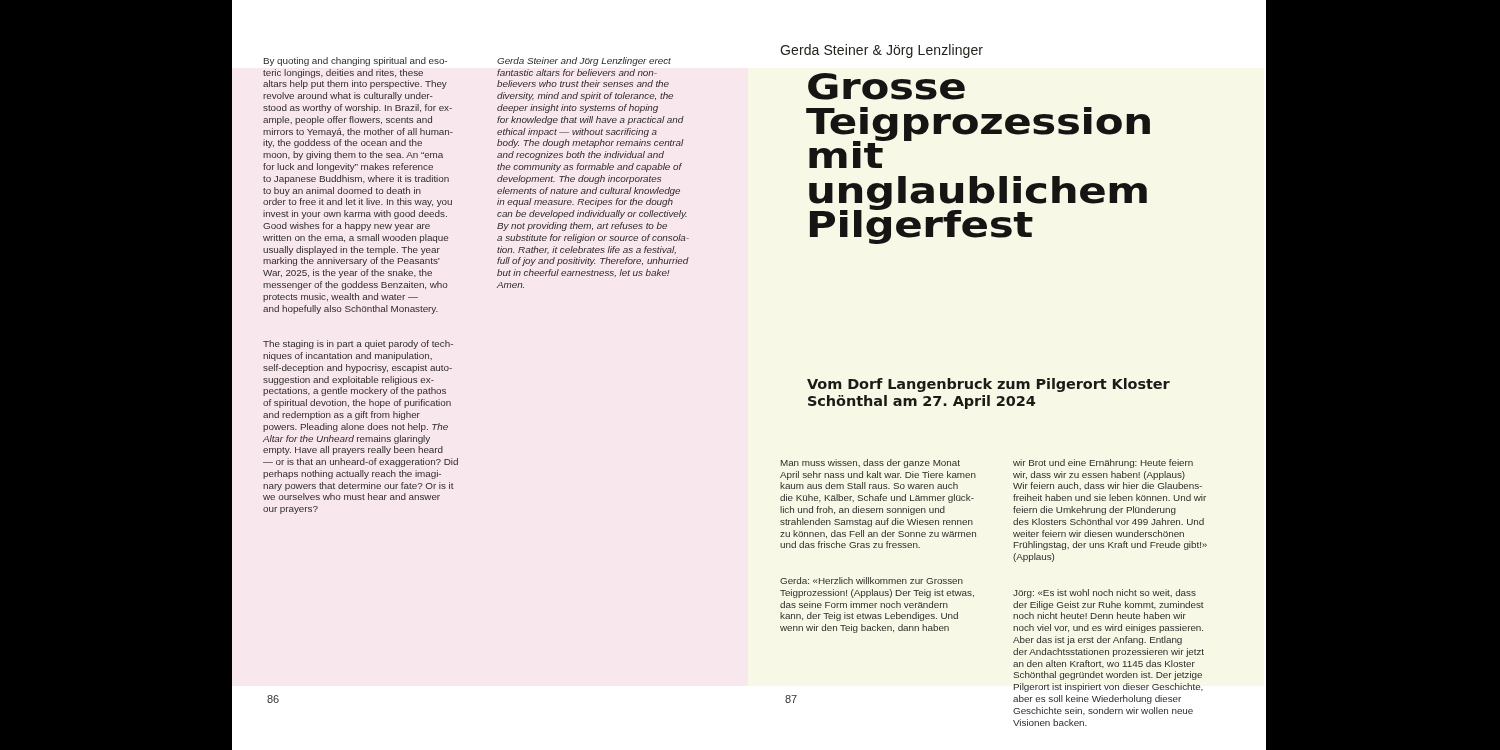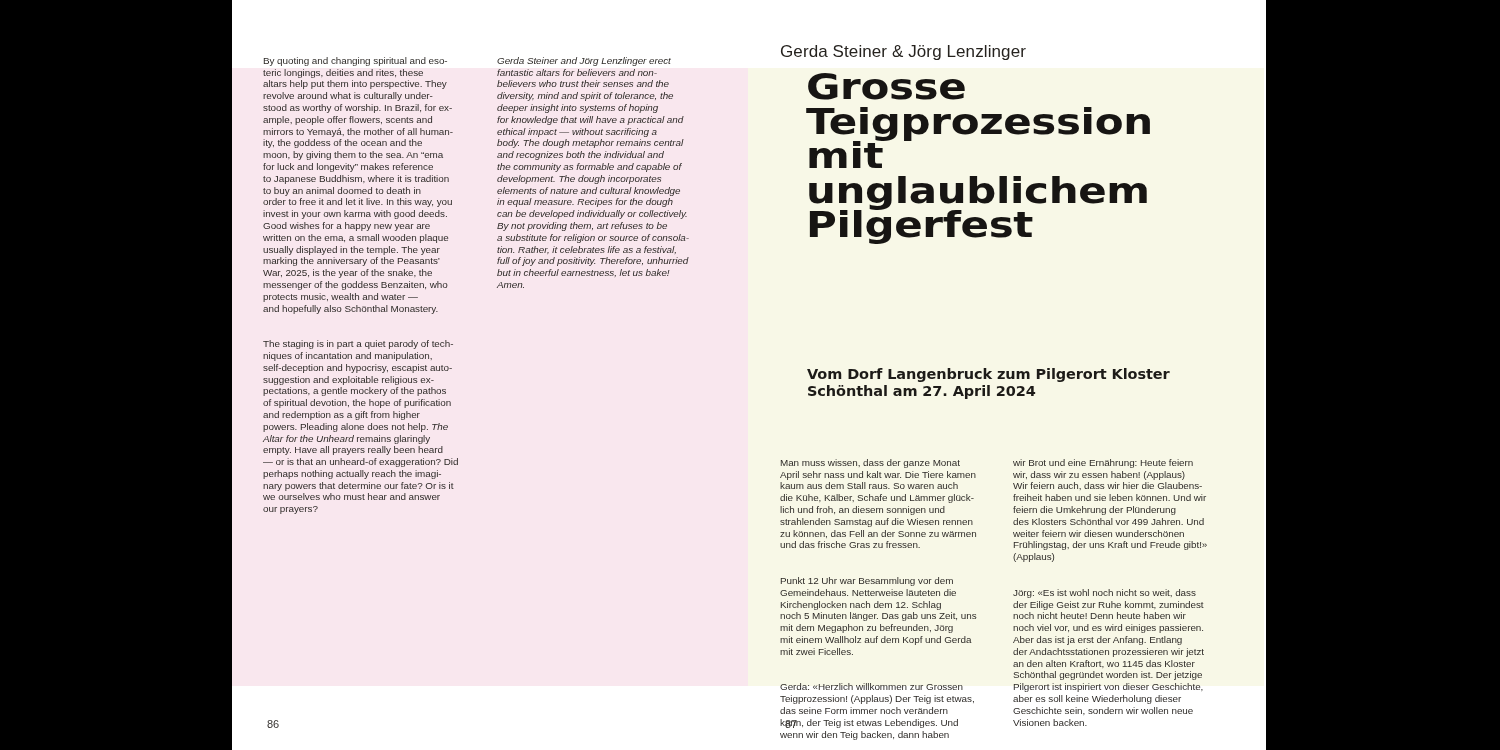--- a/index.html
+++ b/index.html
@@ -14,41 +14,41 @@
   .bg-pink{left:0;background:#f9e7ee;}
   .bg-cream{left:516px;background:#f8f8e7;}
   .abs{position:absolute;}
   .bodycol{
     font-size:9.9px;line-height:11.8px;letter-spacing:-0.05px;
     color:#2e2b28;white-space:pre-line;
   }
   .bodycol p{margin:0 0 12px 0;white-space:pre-line;}
   .bodycol .it{font-style:italic;}
   .author{
-    left:548px;top:42px;font-size:17px;letter-spacing:0.1px;color:#26231f;
+    left:548px;top:42px;font-size:14px;letter-spacing:0.1px;color:#26231f;
     font-weight:500;white-space:pre-line;
   }
   .headline{
     left:574px;top:70px;
     font-family:"DejaVu Sans",sans-serif;font-weight:bold;
     font-size:35px;line-height:34.5px;letter-spacing:-0.3px;
     color:#171513;white-space:pre-line;
     transform:scaleX(1.2);transform-origin:0 0;
   }
   .subtitle{
-    left:575px;top:366px;
+    left:575px;top:376px;
     font-family:"DejaVu Sans",sans-serif;font-weight:bold;
     font-size:14.5px;line-height:16.5px;letter-spacing:-0.1px;
     color:#1d1b18;white-space:pre-line;
   }
   .col-en-1{left:31px;top:43px;}
   .col-en-2{left:265px;top:43px;font-style:italic;}
   .col-de-1{left:548px;top:445px;}
   .col-de-2{left:781px;top:445px;}
-  .pagenum{font-size:11px;color:#363330;top:718px;}
+  .pagenum{font-size:11px;color:#363330;top:693px;}
   .pagenum-left{left:35px;}
   .pagenum-right{left:553px;text-align:right;}
 </style>
 </head>
 <body>
 
 <div class="stage">
   <div class="spread">
 
     <div class="bg-block bg-pink"></div>
@@ -128,27 +128,20 @@
 
     <div class="abs bodycol col-de-1">
       <p>Man muss wissen, dass der ganze Monat
 April sehr nass und kalt war. Die Tiere kamen
 kaum aus dem Stall raus. So waren auch
 die Kühe, Kälber, Schafe und Lämmer glück-
 lich und froh, an diesem sonnigen und
 strahlenden Samstag auf die Wiesen rennen
 zu können, das Fell an der Sonne zu wärmen
 und das frische Gras zu fressen.</p>
-      <p>Punkt 12 Uhr war Besammlung vor dem
-Gemeindehaus. Netterweise läuteten die
-Kirchenglocken nach dem 12. Schlag
-noch 5 Minuten länger. Das gab uns Zeit, uns
-mit dem Megaphon zu befreunden, Jörg
-mit einem Wallholz auf dem Kopf und Gerda
-mit zwei Ficelles.</p>
       <p>Gerda: «Herzlich willkommen zur Grossen
 Teigprozession! (Applaus) Der Teig ist etwas,
 das seine Form immer noch verändern
 kann, der Teig ist etwas Lebendiges. Und
 wenn wir den Teig backen, dann haben</p>
     </div>
     <div class="abs bodycol col-de-2">
       <p>wir Brot und eine Ernährung: Heute feiern
 wir, dass wir zu essen haben! (Applaus)
 Wir feiern auch, dass wir hier die Glaubens-

